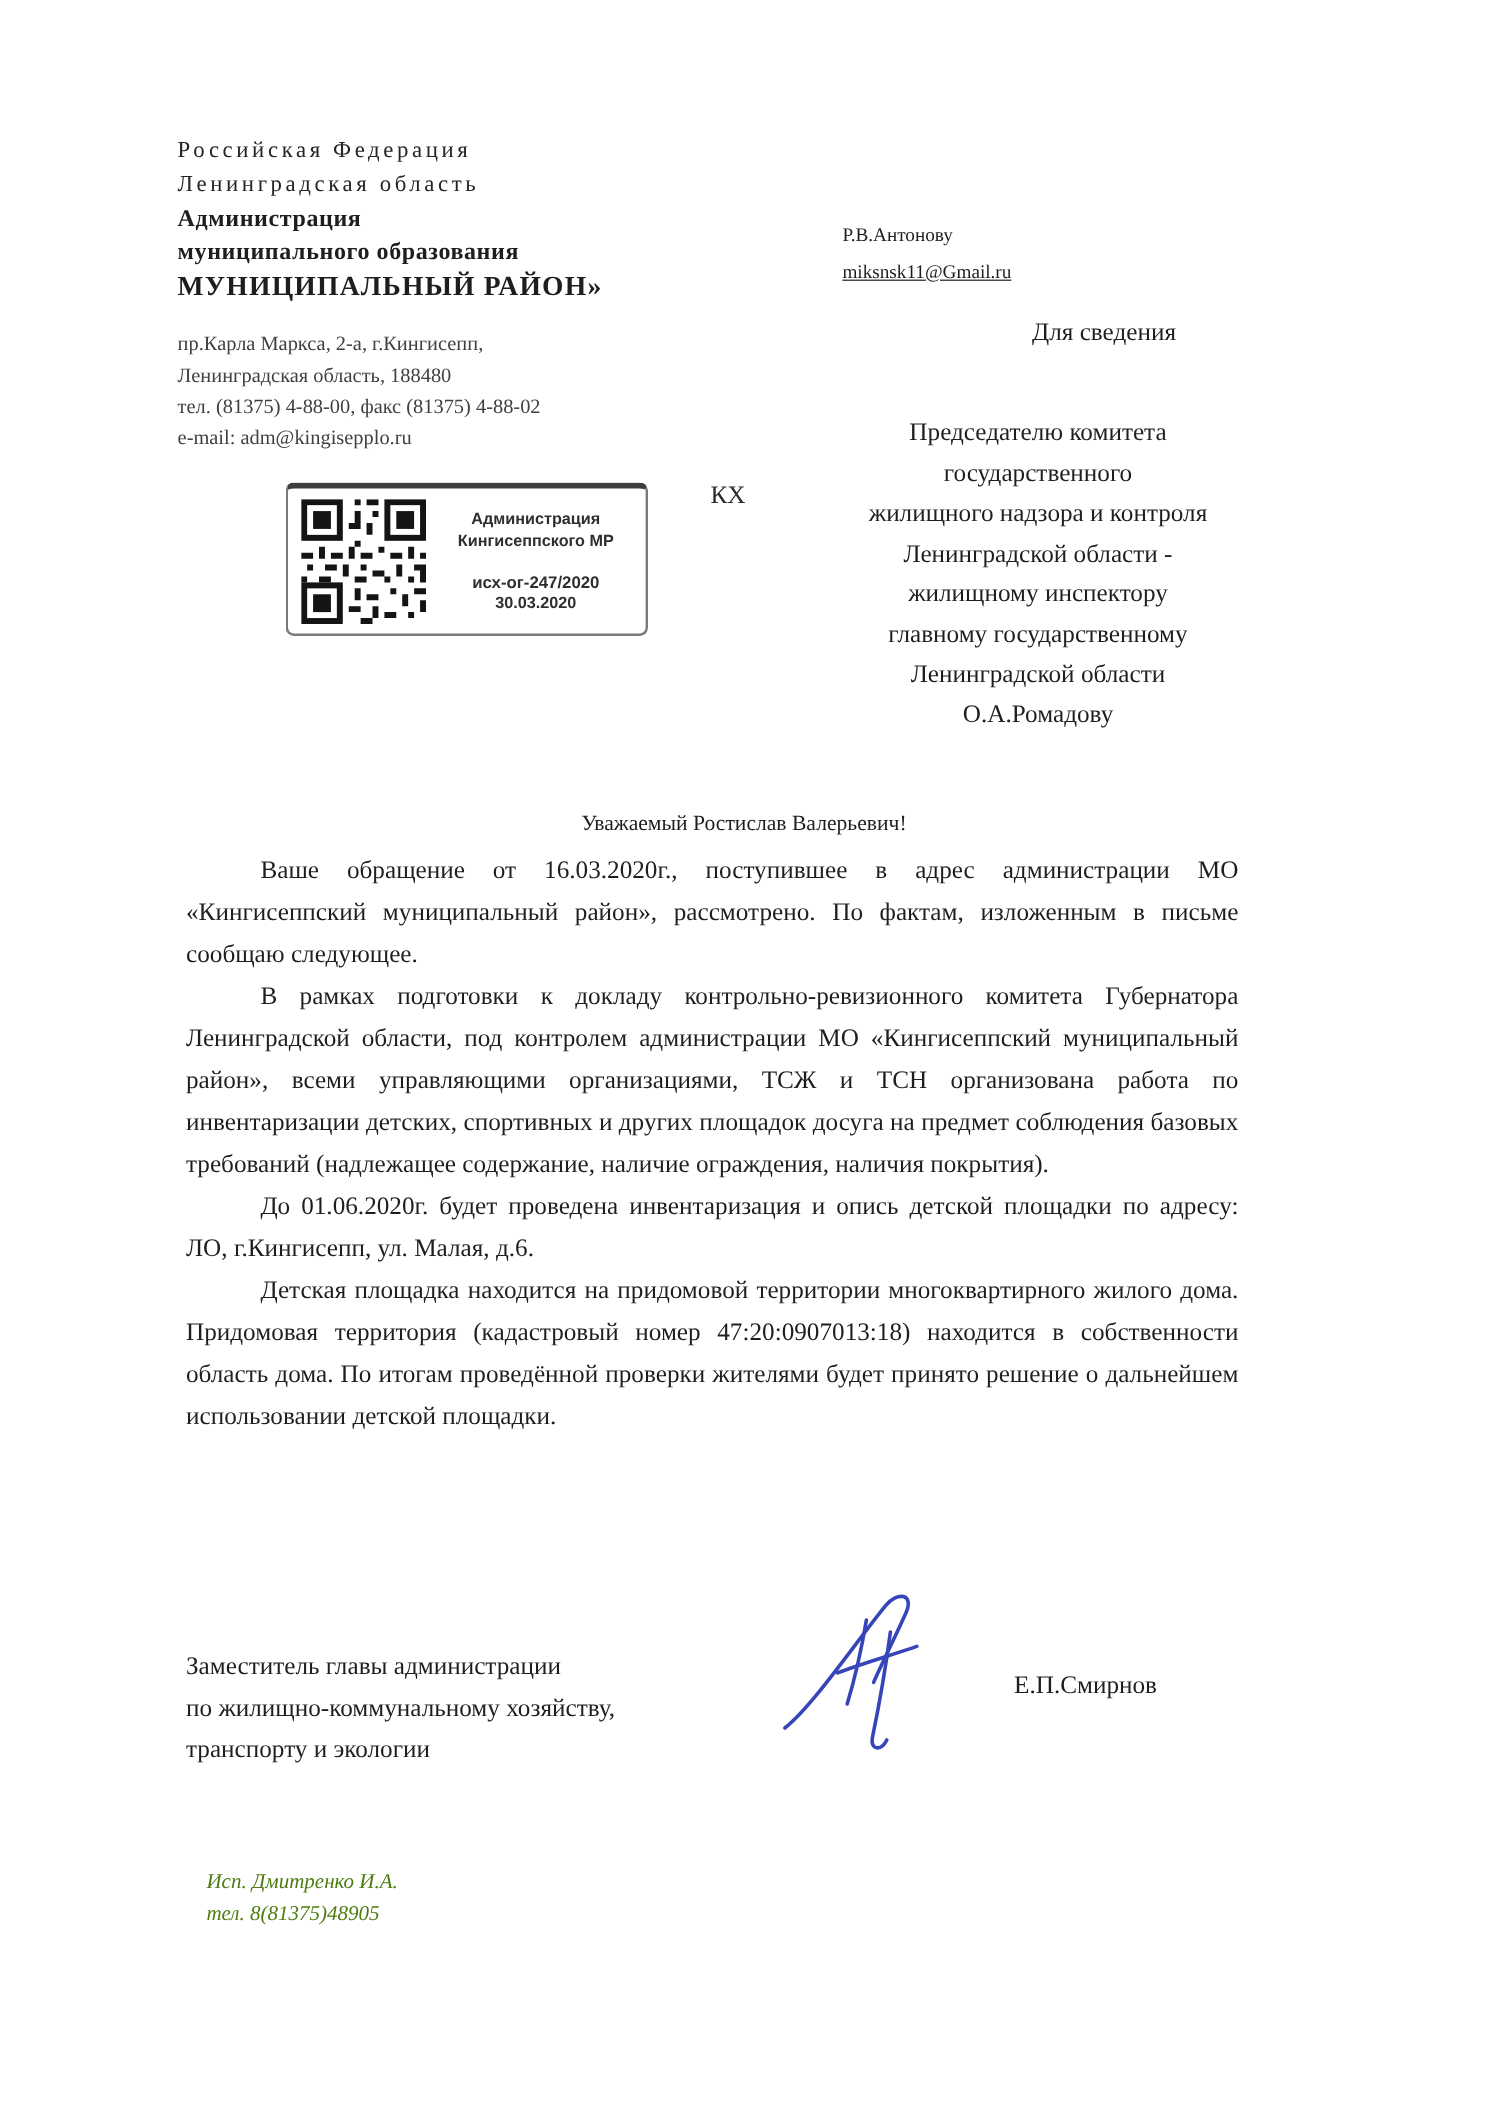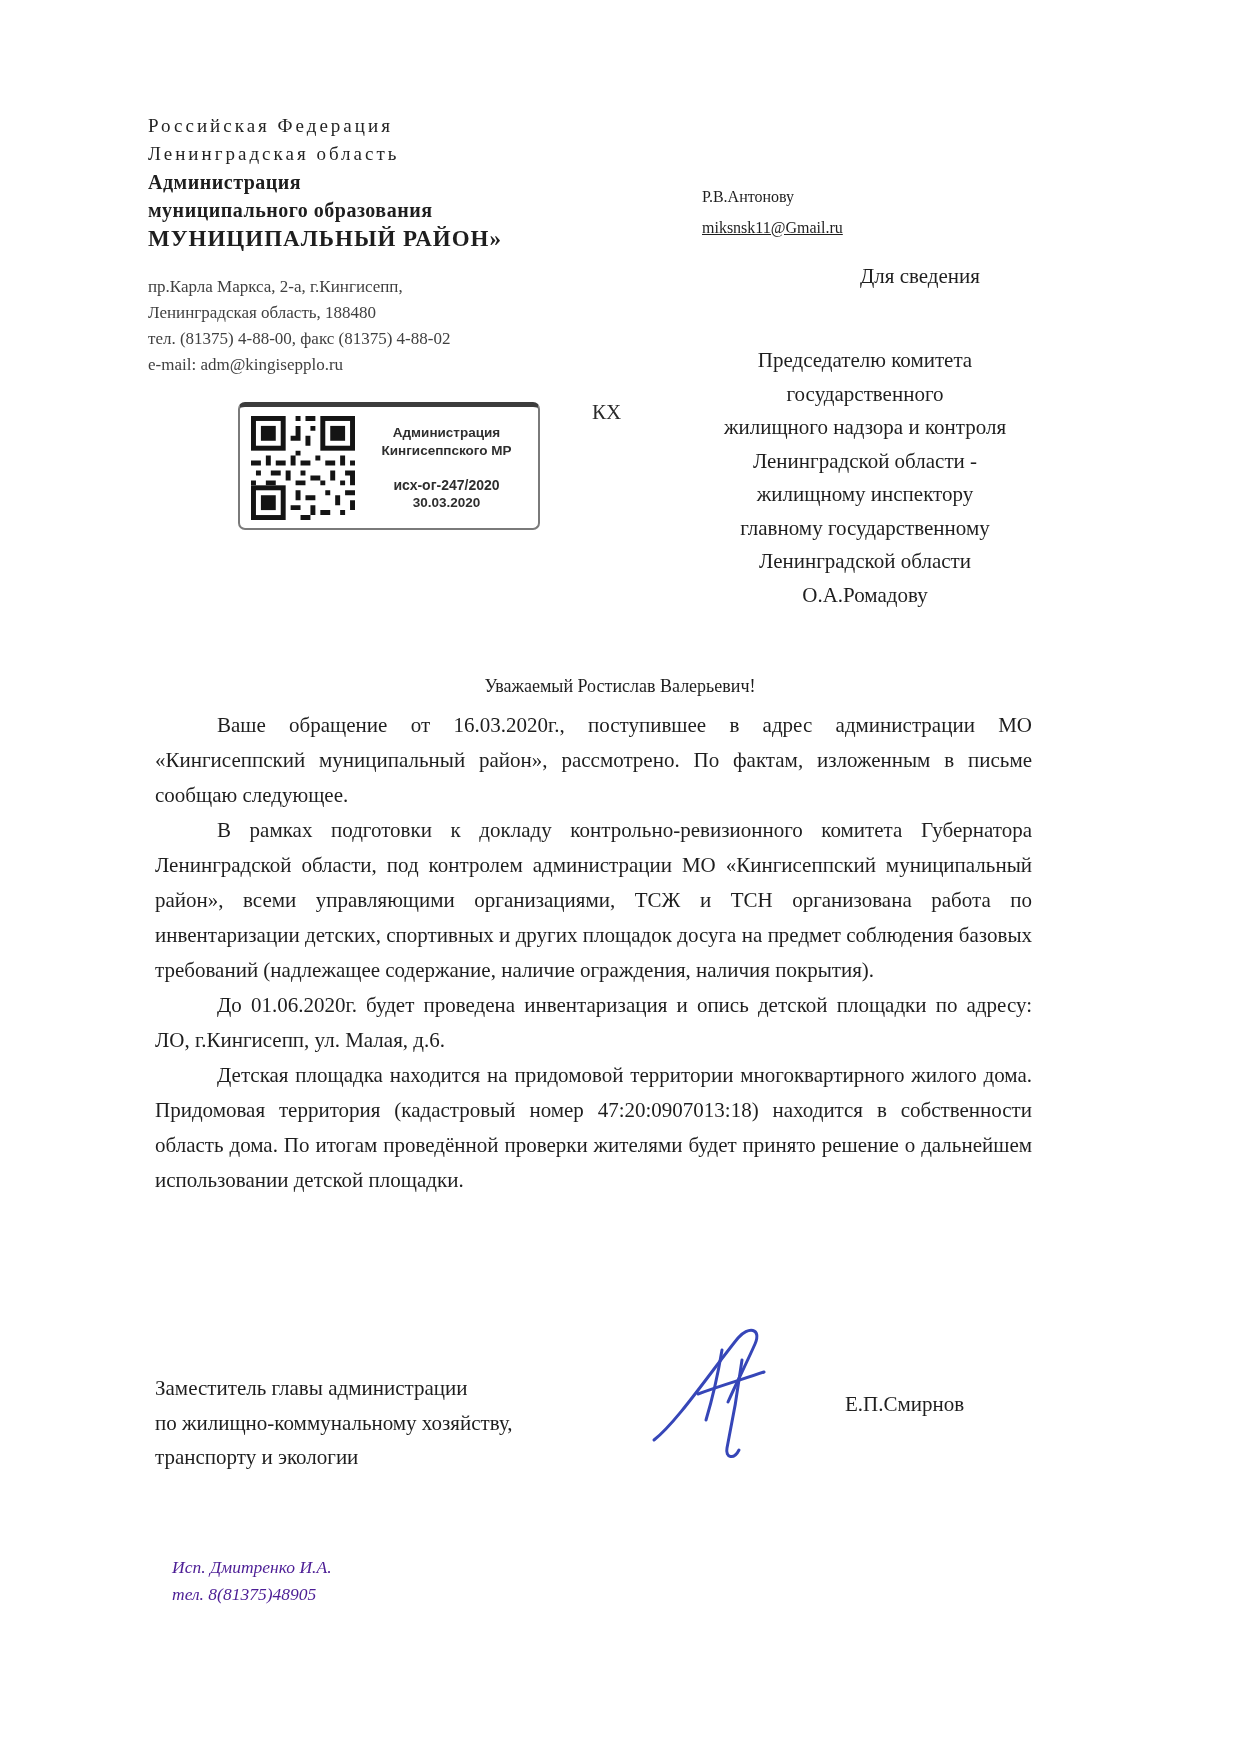--- a/index.html
+++ b/index.html
@@ -41,21 +41,21 @@
   .margin-note { position:absolute; left:550px; top:400px; font-size:21px; color:#2a2a2a;margin-left:42px; }
   
   .salutation { position:absolute; left:170px; top:676px; width:900px; text-align:center; font-size:18px; }
   .body-text { position:absolute; left:155px; top:708px; width:877px; font-size:21px; line-height:35px; text-align:justify; }
   .body-text p { margin:0; text-indent:62px; }
   
   .sig-position { position:absolute; left:155px; top:1371px; font-size:21px; line-height:34.5px; }
   .sig-ink { position:absolute; left:642px; top:1322px; width:170px; height:140px; }
   .sig-name { position:absolute; left:845px; top:1392px; font-size:21px; }
   
-  .footer { position:absolute; left:172px; top:1554px; font-style:italic; font-size:17.5px; line-height:27px; color:#4c1d95; }
+  .footer { position:absolute; left:172px; top:1554px; font-style:italic; font-size:17.5px; line-height:27px; color:#4d7c0f; }
 </style>
 </head>
 <body>
 
 <div class="page">
 
   <div class="sender">
     <div class="rf-line">Российская Федерация</div>
     <div class="rf-line">Ленинградская область</div>
     <div class="org-line">Администрация</div>

